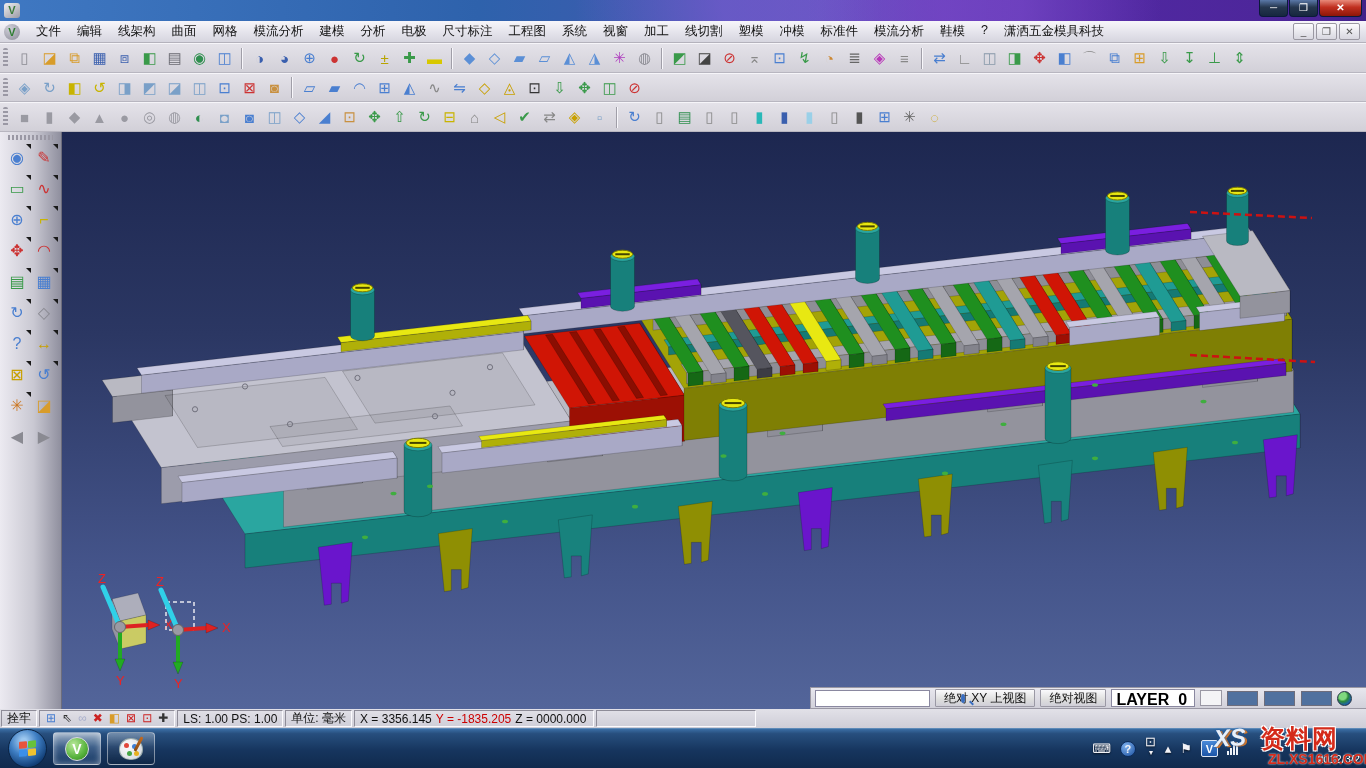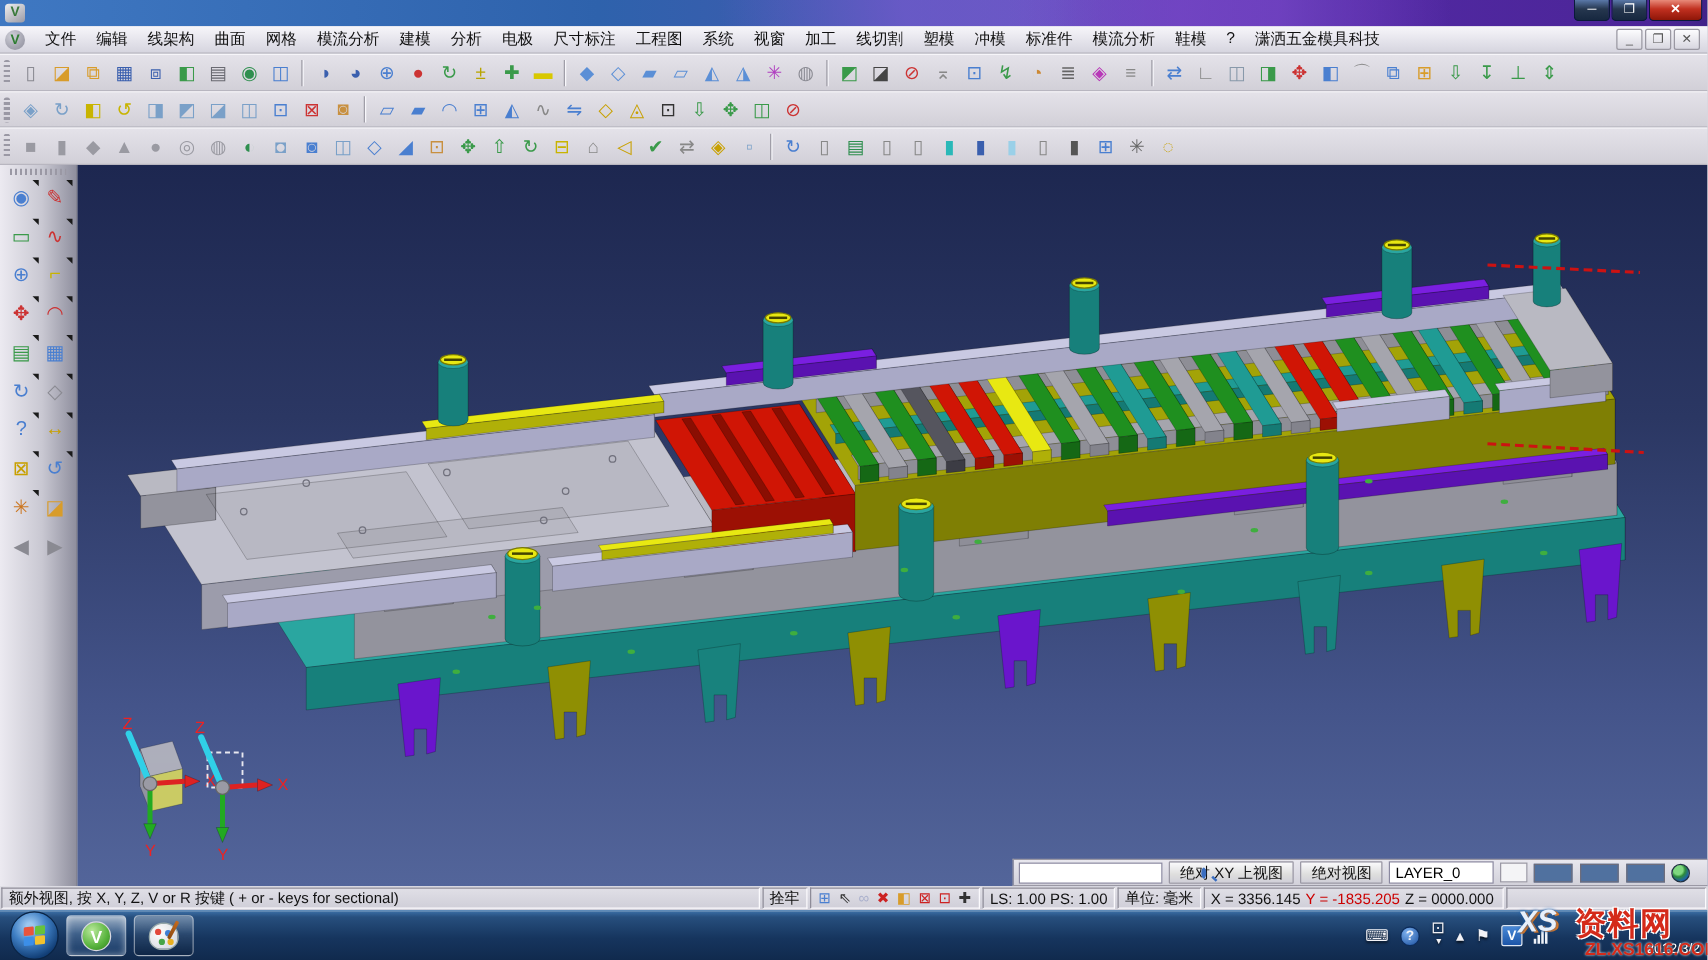--- a/index.html
+++ b/index.html
@@ -62,21 +62,21 @@
   
   #bottom-controls { position:absolute; right:0; top:555px; height:22px; width:556px;
     background:linear-gradient(#e8e7ee,#d2d1da); border:1px solid #9a98a4; border-right:none;
     display:flex; align-items:center; gap:5px; padding:0 4px; }
   #search-box { width:115px; height:17px; background:#fff; border:1px solid #8a88a0; display:flex; align-items:center; }
   #search-box input { flex:1; border:none; outline:none; height:13px; font-size:11px; padding-left:3px; background:transparent; }
   .mag { width:9px; height:9px; border:2px solid #3a6ec0; border-radius:50%; position:relative; margin-right:4px; }
   .mag::after { content:""; position:absolute; left:6px; top:6px; width:5px; height:2px; background:#3a6ec0; transform:rotate(45deg); }
   .vbtn { height:18px; padding:0 8px; font-size:12px; color:#111; white-space:nowrap;
     background:linear-gradient(#fafafc,#dededd 60%,#d0cfd8); border:1px solid #9a98a4; border-radius:1px; }
-  #layer-box { height:18px; min-width:84px; background:#fff; border:1px solid #8a88a0; font-size:12px; font-weight:normal; padding:1px 4px; overflow:hidden; white-space:nowrap; }
+  #layer-box { height:18px; min-width:84px; background:#fff; border:1px solid #8a88a0; font-size:16px; font-weight:bold; padding:1px 4px; overflow:hidden; white-space:nowrap; }
   .swatch-empty { width:22px; height:16px; background:#f4f4f6; border:1px solid #9a98a4; }
   .swatch { width:31px; height:15px; background:#50719f; border:1px solid #6d6d7c; }
   #globe { width:15px; height:15px; border-radius:50%;
     background:radial-gradient(circle at 35% 30%, #7fd87f 0 30%, #2e8b3a 45%, #1c5fb0 75%, #123c78 100%); border:1px solid #234; }
 
   
   #statusbar { position:absolute; left:0; top:709px; width:1366px; height:19px;
     background:linear-gradient(#e2e1e8,#cecdd7); display:flex; font-size:12px; color:#111; }
   .seg { border:1px solid; border-color:#8e8c98 #fbfafd #fbfafd #8e8c98; margin:1px 1px; display:flex; align-items:center; padding:0 5px; white-space:nowrap; overflow:hidden; }
   #seg-msg { flex:1; }
@@ -584,21 +584,20 @@
       <div id="swatches" style="display:flex; gap:6px;">
           <div class="swatch" style="background: rgb(80, 113, 159);"></div>
           <div class="swatch" style="background: rgb(80, 113, 159);"></div>
           <div class="swatch" style="background: rgb(80, 113, 159);"></div>
         </div>
       <div id="globe"></div>
     </div>
   </div>
 
   <div id="statusbar">
-    <div class="seg" id="seg-msg">额外视图, 按 X, Y, Z, V or R 按键 ( + or - keys for sectional)</div>
     <div class="seg">拴牢</div>
     <div class="seg" id="seg-icons">
         <span style="color: rgb(74, 127, 208);">⊞</span>
         <span style="color: rgb(51, 51, 51);">⇖</span>
         <span style="color: rgb(170, 176, 204);">∞</span>
         <span style="color: rgb(204, 34, 34);">✖</span>
         <span style="color: rgb(216, 156, 42);">◧</span>
         <span style="color: rgb(204, 34, 34);">⊠</span>
         <span style="color: rgb(204, 34, 34);">⊡</span>
         <span style="color: rgb(51, 51, 51);">✚</span>

